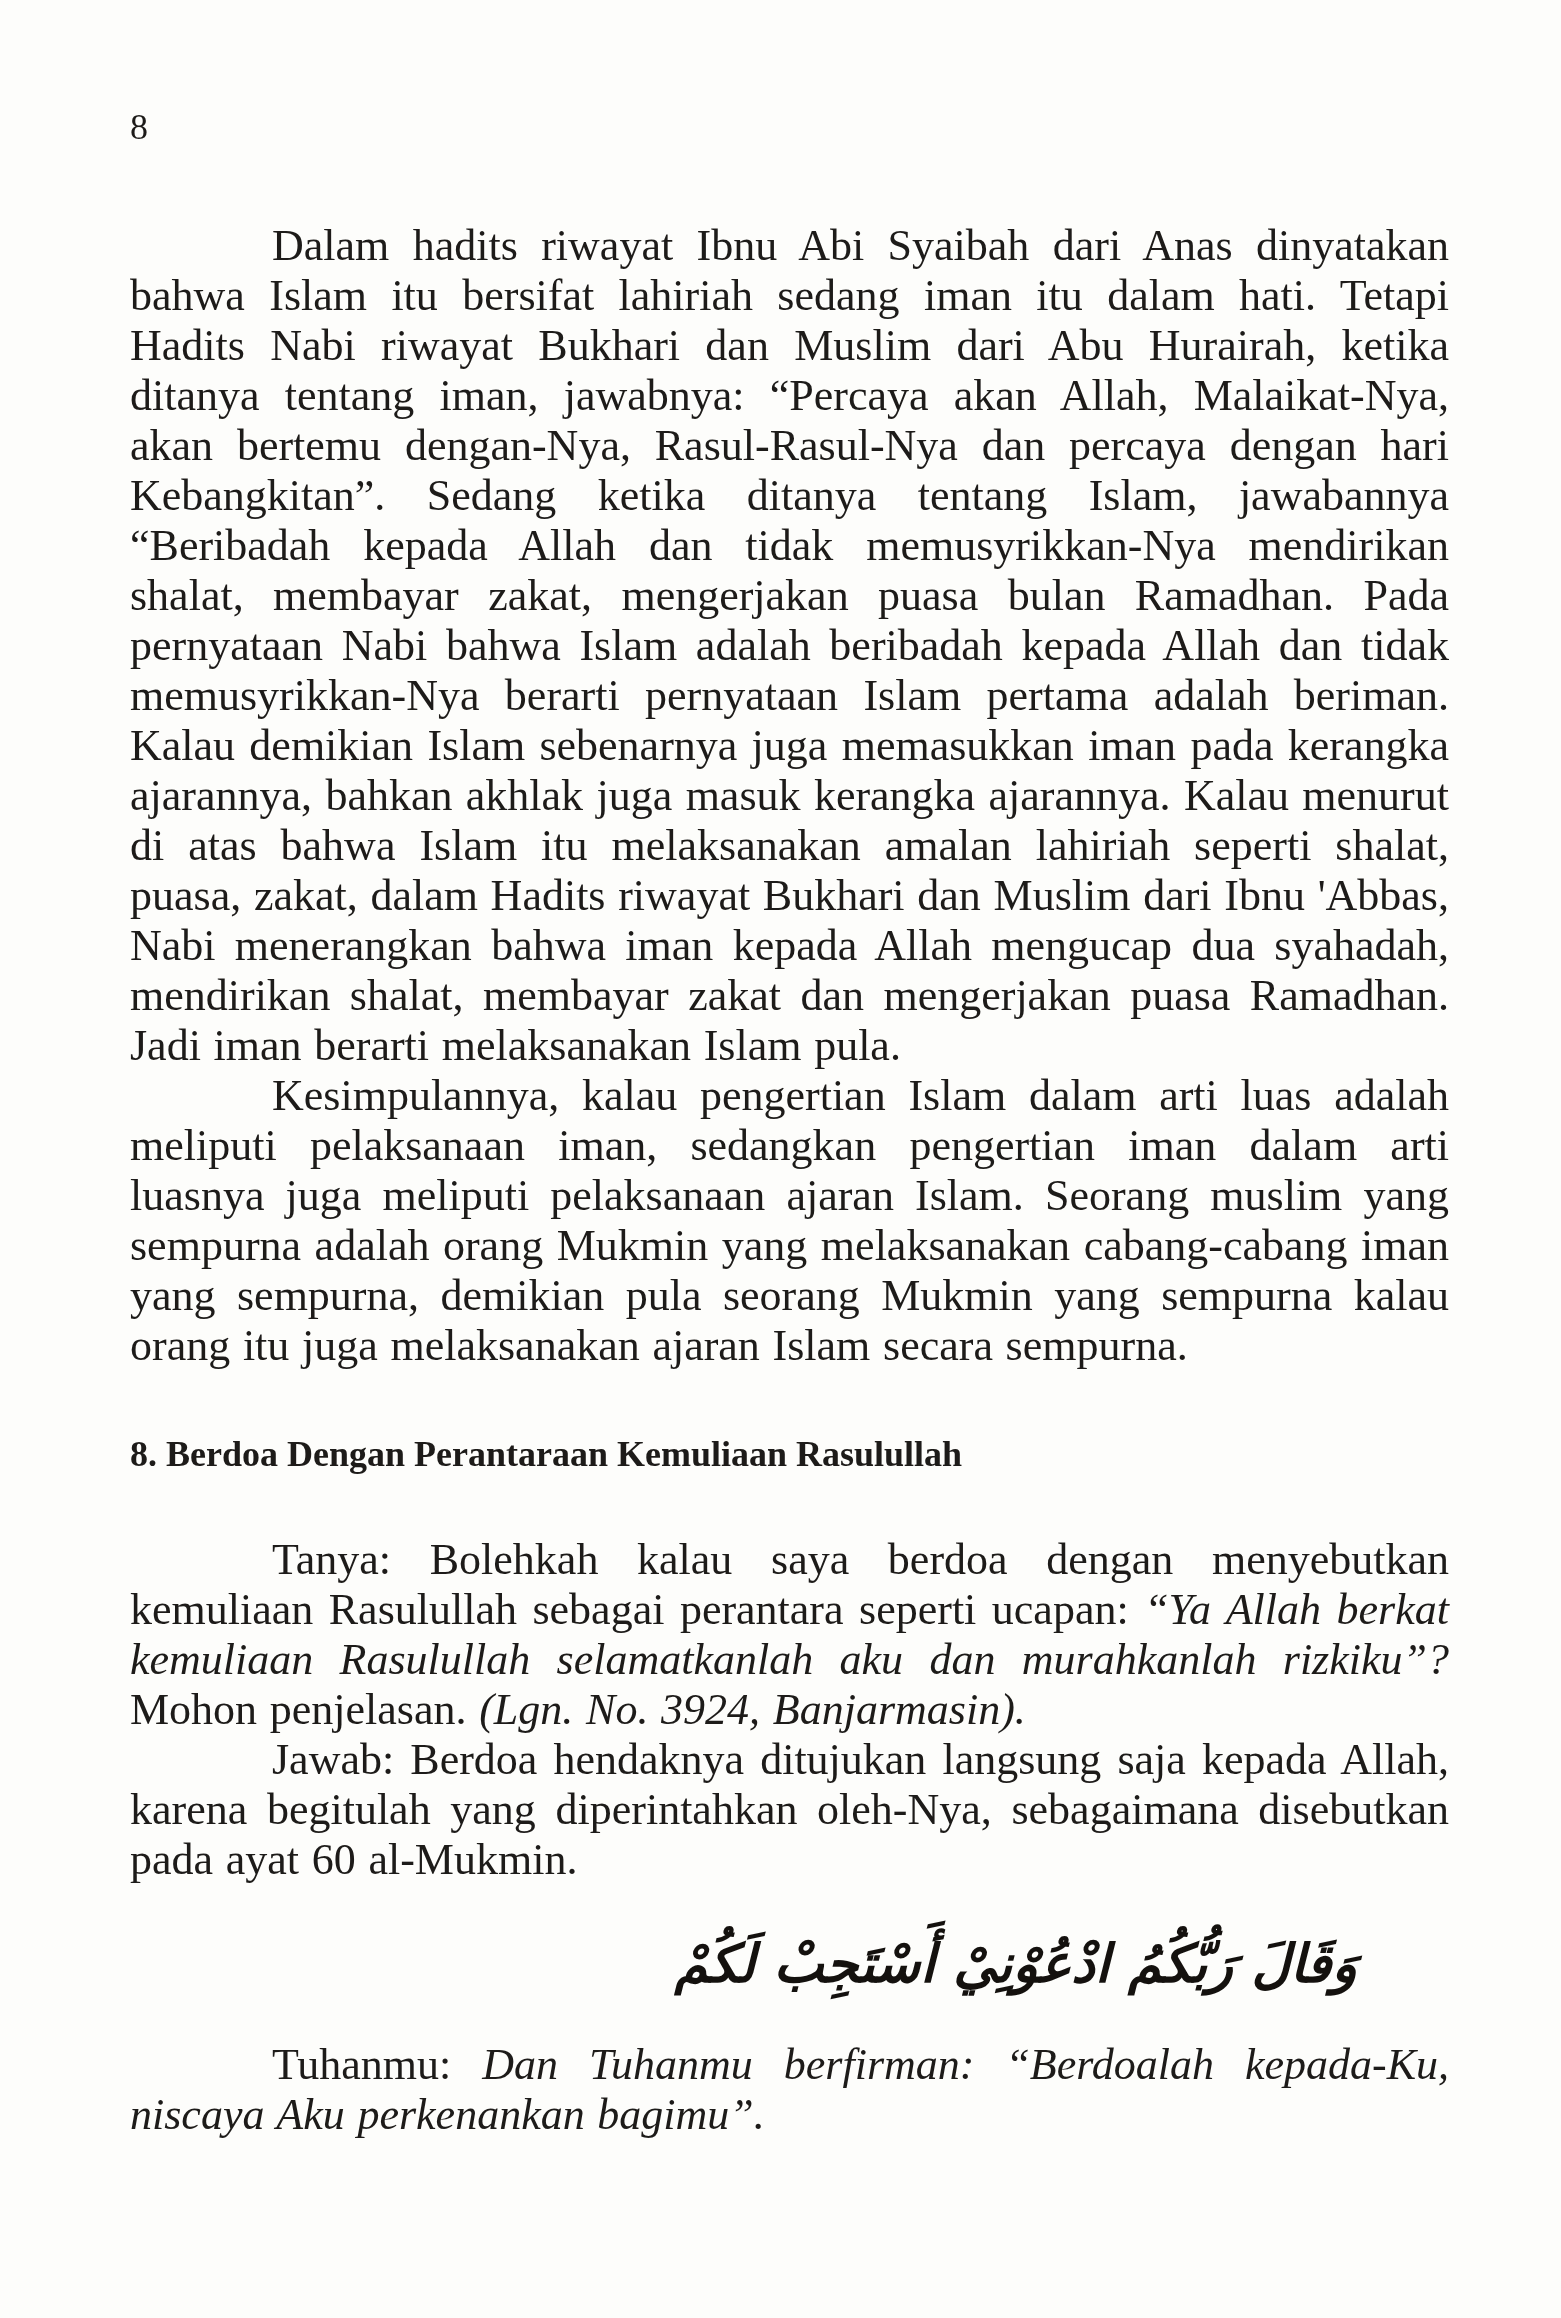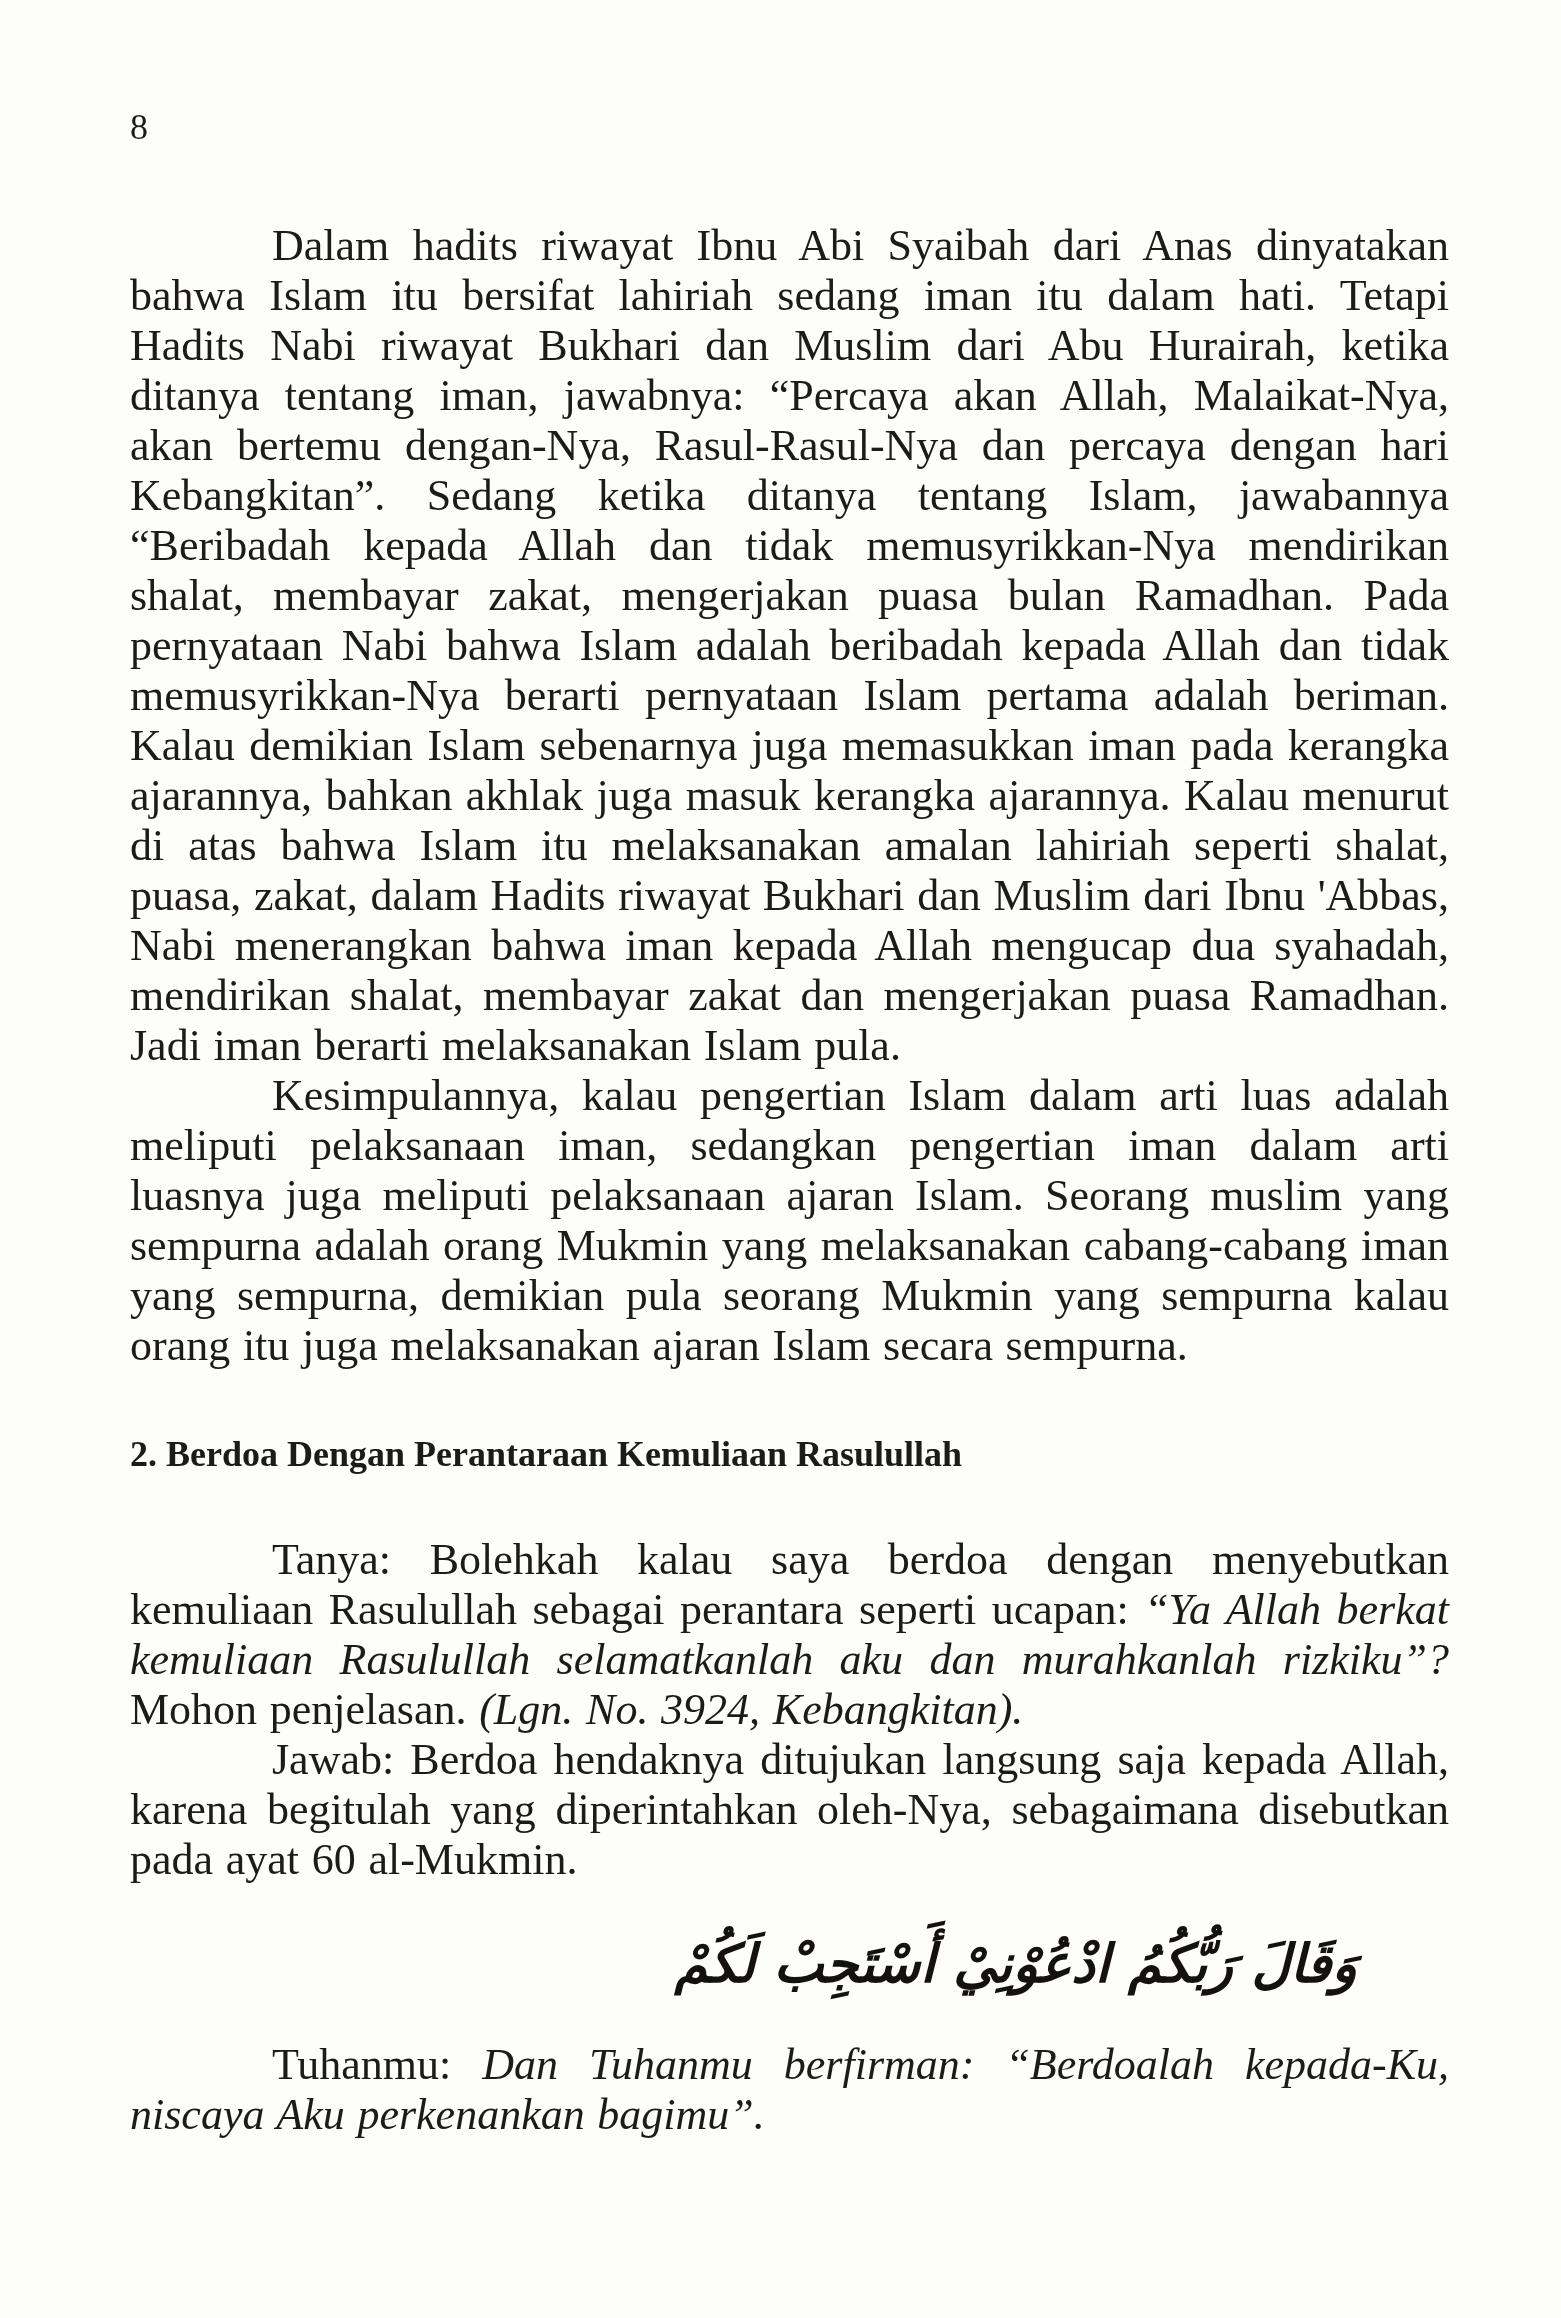--- a/index.html
+++ b/index.html
@@ -60,28 +60,28 @@
 <div class="page">
 
   <div class="page-number">8</div>
 
   <div class="body-text">
 
     <p class="para">Dalam hadits riwayat Ibnu Abi Syaibah dari Anas dinyatakan bahwa Islam itu bersifat lahiriah sedang iman itu dalam hati. Tetapi Hadits Nabi riwayat Bukhari dan Muslim dari Abu Hurairah, ketika ditanya tentang iman, jawabnya: “Percaya akan Allah, Malaikat-Nya, akan bertemu dengan-Nya, Rasul-Rasul-Nya dan percaya dengan hari Kebangkitan”. Sedang ketika ditanya tentang Islam, jawabannya “Beribadah kepada Allah dan tidak memusyrikkan-Nya mendirikan shalat, membayar zakat, mengerjakan puasa bulan Ramadhan. Pada pernyataan Nabi bahwa Islam adalah beribadah kepada Allah dan tidak memusyrikkan-Nya berarti pernyataan Islam pertama adalah beriman. Kalau demikian Islam sebenarnya juga memasukkan iman pada kerangka ajarannya, bahkan akhlak juga masuk kerangka ajarannya. Kalau menurut di atas bahwa Islam itu melaksanakan amalan lahiriah seperti shalat, puasa, zakat, dalam Hadits riwayat Bukhari dan Muslim dari Ibnu 'Abbas, Nabi menerangkan bahwa iman kepada Allah mengucap dua syahadah, mendirikan shalat, membayar zakat dan mengerjakan puasa Ramadhan. Jadi iman berarti melaksanakan Islam pula.</p>
 
     <p class="para">Kesimpulannya, kalau pengertian Islam dalam arti luas adalah meliputi pelaksanaan iman, sedangkan pengertian iman dalam arti luasnya juga meliputi pelaksanaan ajaran Islam. Seorang muslim yang sempurna adalah orang Mukmin yang melaksanakan cabang-cabang iman yang sempurna, demikian pula seorang Mukmin yang sempurna kalau orang itu juga melaksanakan ajaran Islam secara sempurna.</p>
 
-    <h2 class="section-heading">2. Berdoa Dengan Perantaraan Kemuliaan Rasulullah</h2>
+    <h2 class="section-heading">8. Berdoa Dengan Perantaraan Kemuliaan Rasulullah</h2>
 
     <p class="para">
       <strong>Tanya:</strong>
       <span>Bolehkah kalau saya berdoa dengan menyebutkan kemuliaan Rasulullah sebagai perantara seperti ucapan:</span>
       <em>“Ya Allah berkat kemuliaan Rasulullah selamatkanlah aku dan murahkanlah rizkiku”?</em>
       <span>Mohon penjelasan.</span>
-      <em>(Lgn. No. 3924, Kebangkitan).</em>
+      <em>(Lgn. No. 3924, Banjarmasin).</em>
     </p>
 
     <p class="para">
       <strong>Jawab:</strong>
       <span>Berdoa hendaknya ditujukan langsung saja kepada Allah, karena begitulah yang diperintahkan oleh-Nya, sebagaimana disebutkan pada ayat 60 al-Mukmin.</span>
     </p>
 
     <div class="arabic-verse" dir="rtl" lang="ar">وَقَالَ رَبُّكُمُ ادْعُوْنِيْ أَسْتَجِبْ لَكُمْ</div>
 
     <p class="para">

